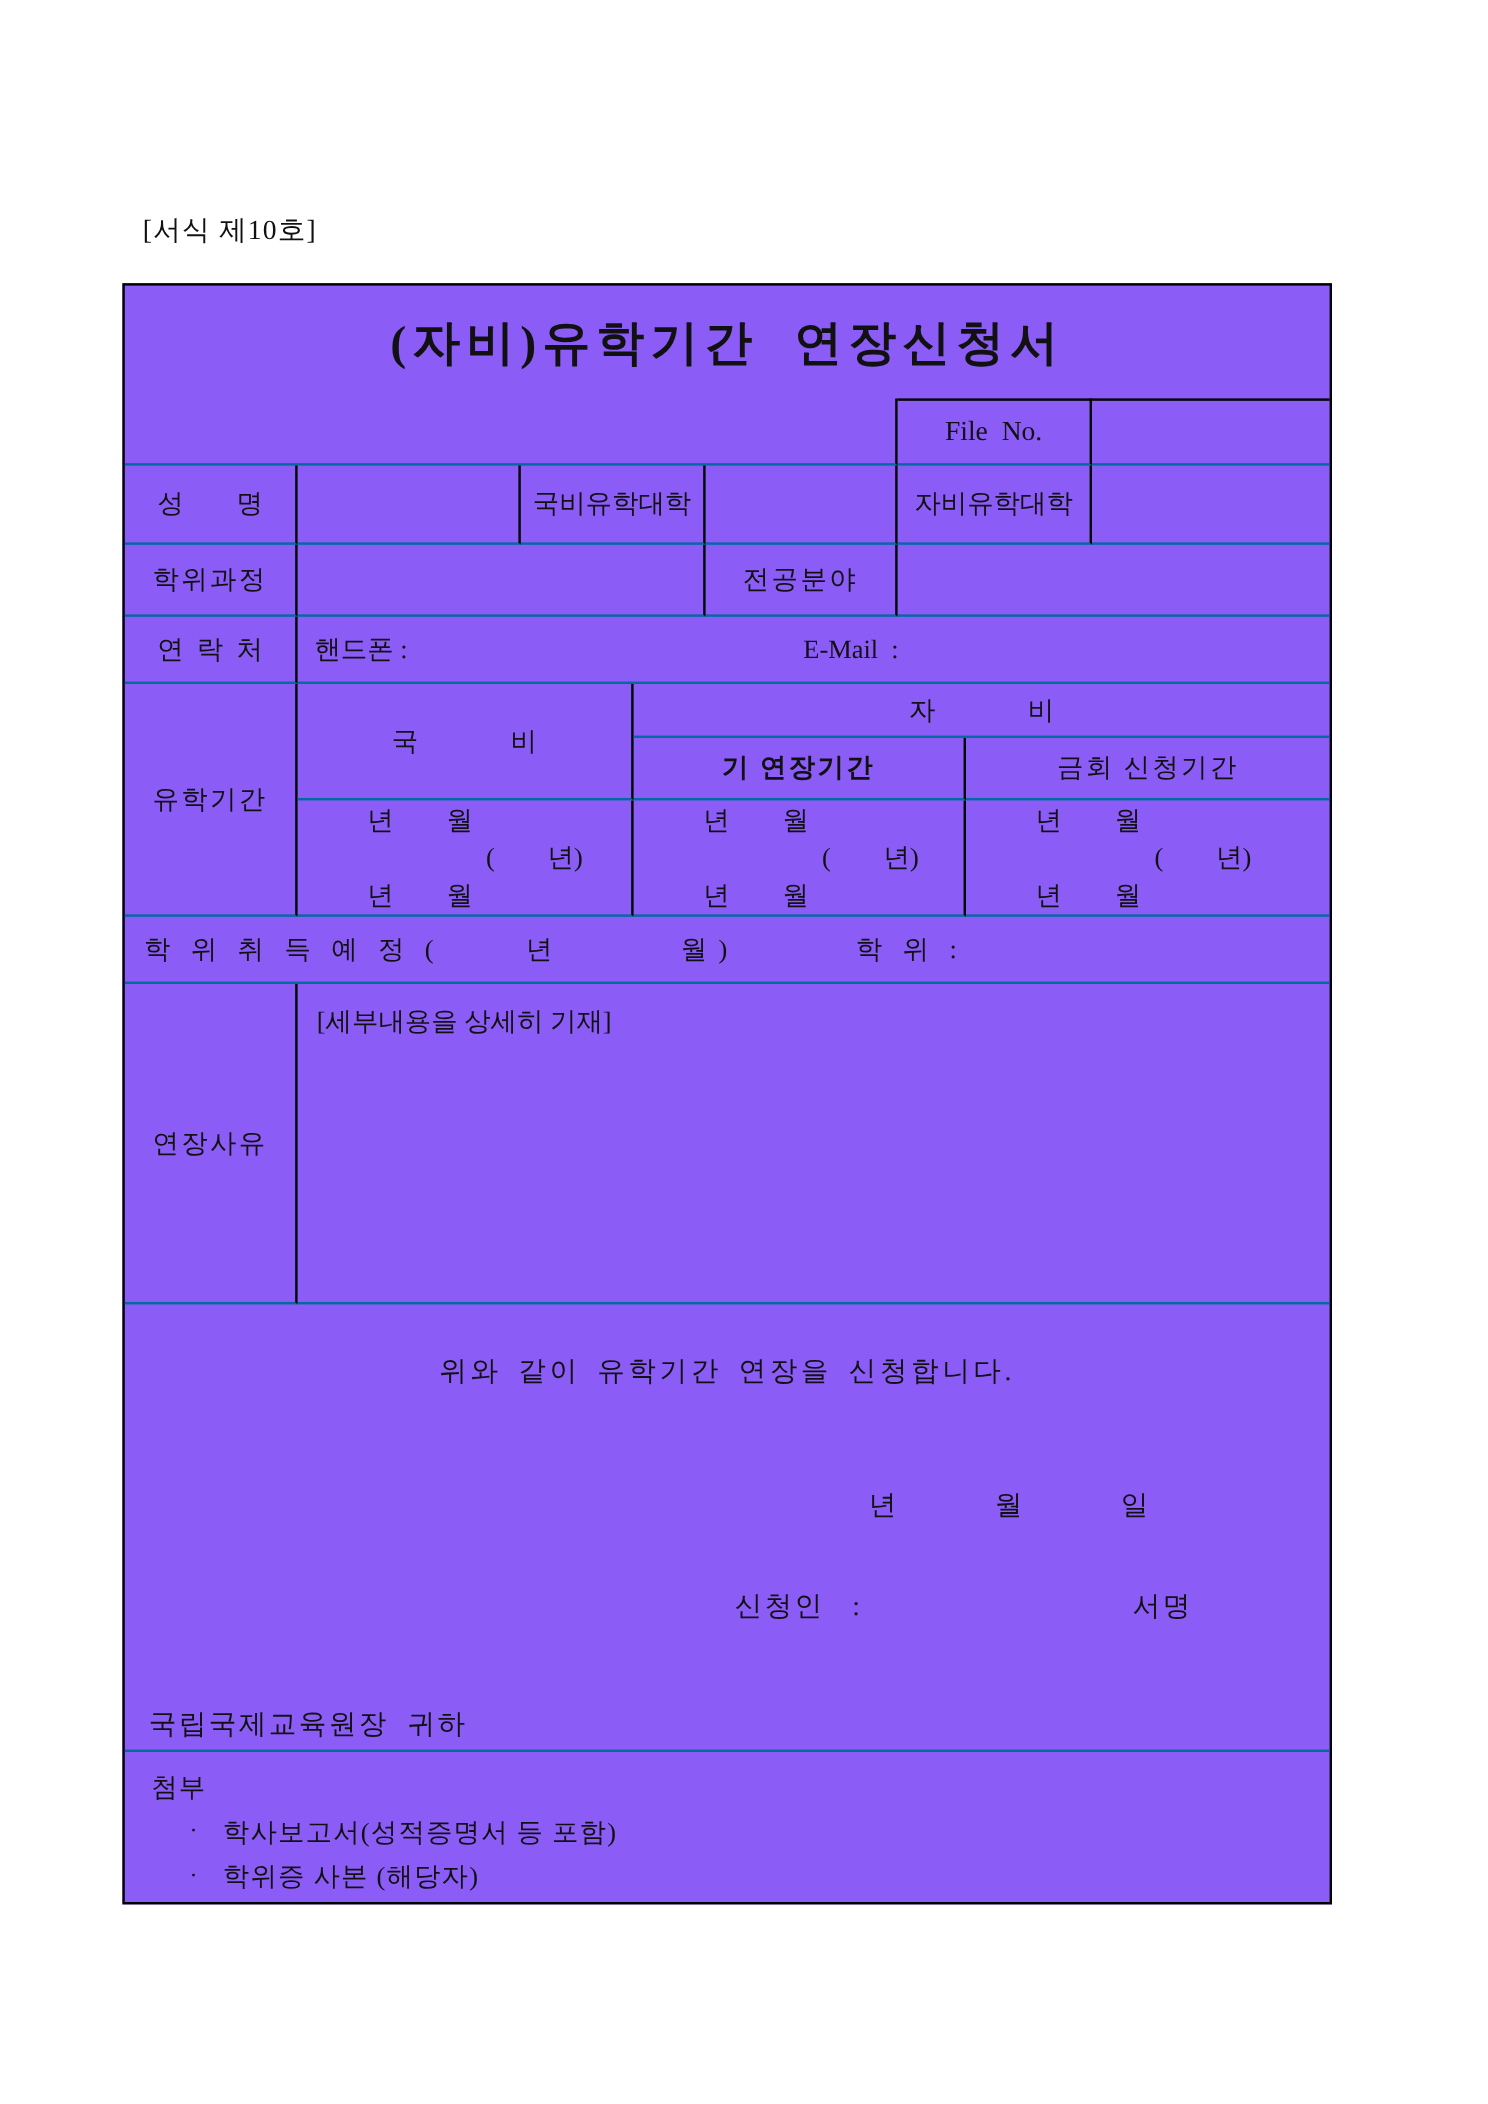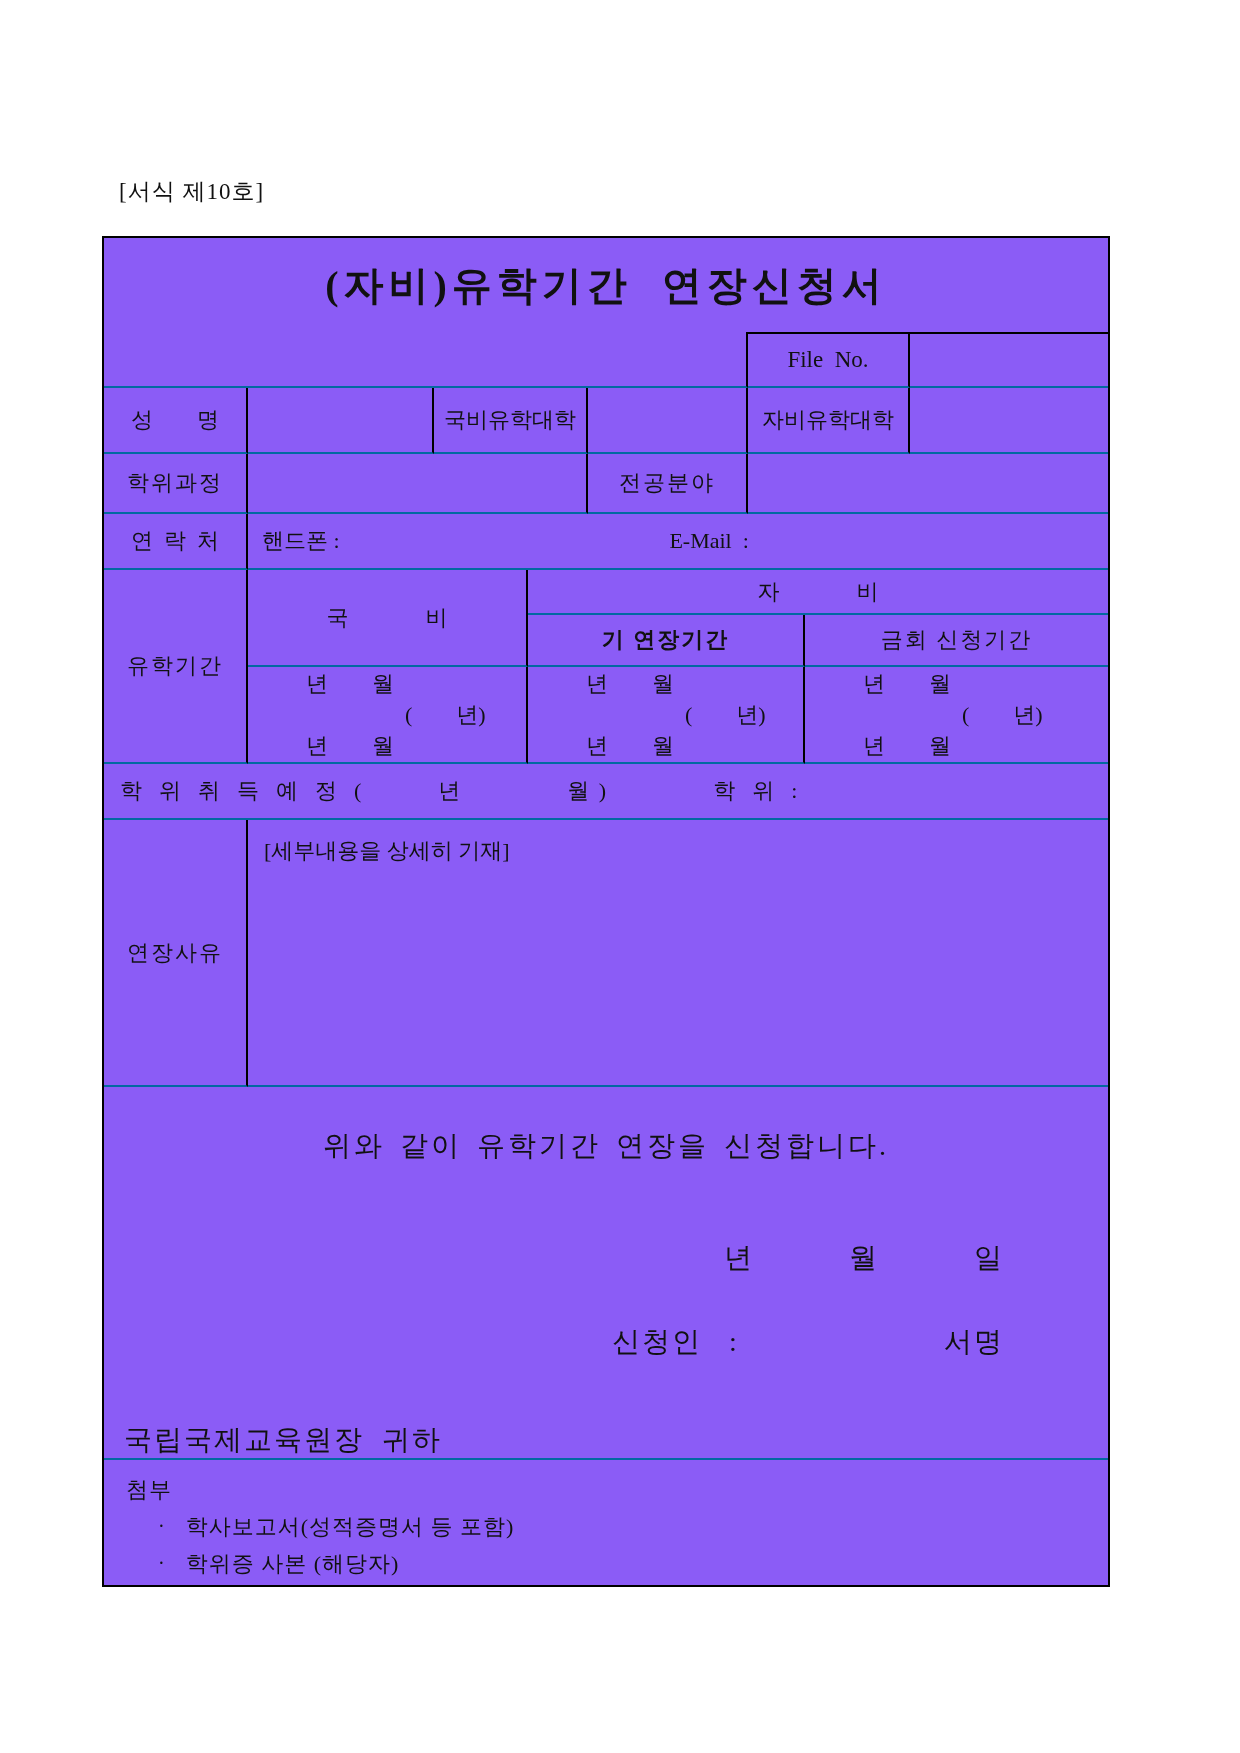--- a/index.html
+++ b/index.html
@@ -36,21 +36,21 @@
   .fileno-label { font-size:23px; }
   .ls2 { letter-spacing:2px; }
   .contact-value { display:flex; align-items:center; padding-left:14px; white-space:pre; }
   .email { position:absolute; left:49%; top:50%; transform:translateY(-50%); white-space:pre; }
   .period-cell {
     display:flex; flex-direction:column; justify-content:center;
     padding-left:58px; white-space:pre; line-height:31px;
   }
   .degree-expected { display:flex; align-items:center; padding-left:16px; white-space:pre; letter-spacing:2px; }
   .reason-content { padding:16px 0 0 16px; }
-  .decl { font-size:28px; }
+  .decl { font-size:23px; }
   .decl-statement { position:absolute; top:40px; left:0; width:100%; text-align:center; letter-spacing:3px; word-spacing:5px; white-space:pre; }
   .decl-date { position:absolute; top:152px; left:620px; white-space:pre; letter-spacing:1px; }
   .decl-applicant { position:absolute; top:236px; left:508px; white-space:pre; letter-spacing:2px; }
   .decl-signature { position:absolute; top:236px; left:840px; white-space:pre; letter-spacing:2px; }
   .decl-recipient { position:absolute; top:334px; left:20px; letter-spacing:2px; white-space:pre; }
   .attach { padding:12px 0 0 22px; font-size:22px; }
   .attach-title { line-height:36px; letter-spacing:1px; }
   .attach-line { line-height:37px; padding-left:32px; display:flex; align-items:center; letter-spacing:1px; }
   .attach-bullet { margin-right:20px; font-size:20px; }
 </style>

